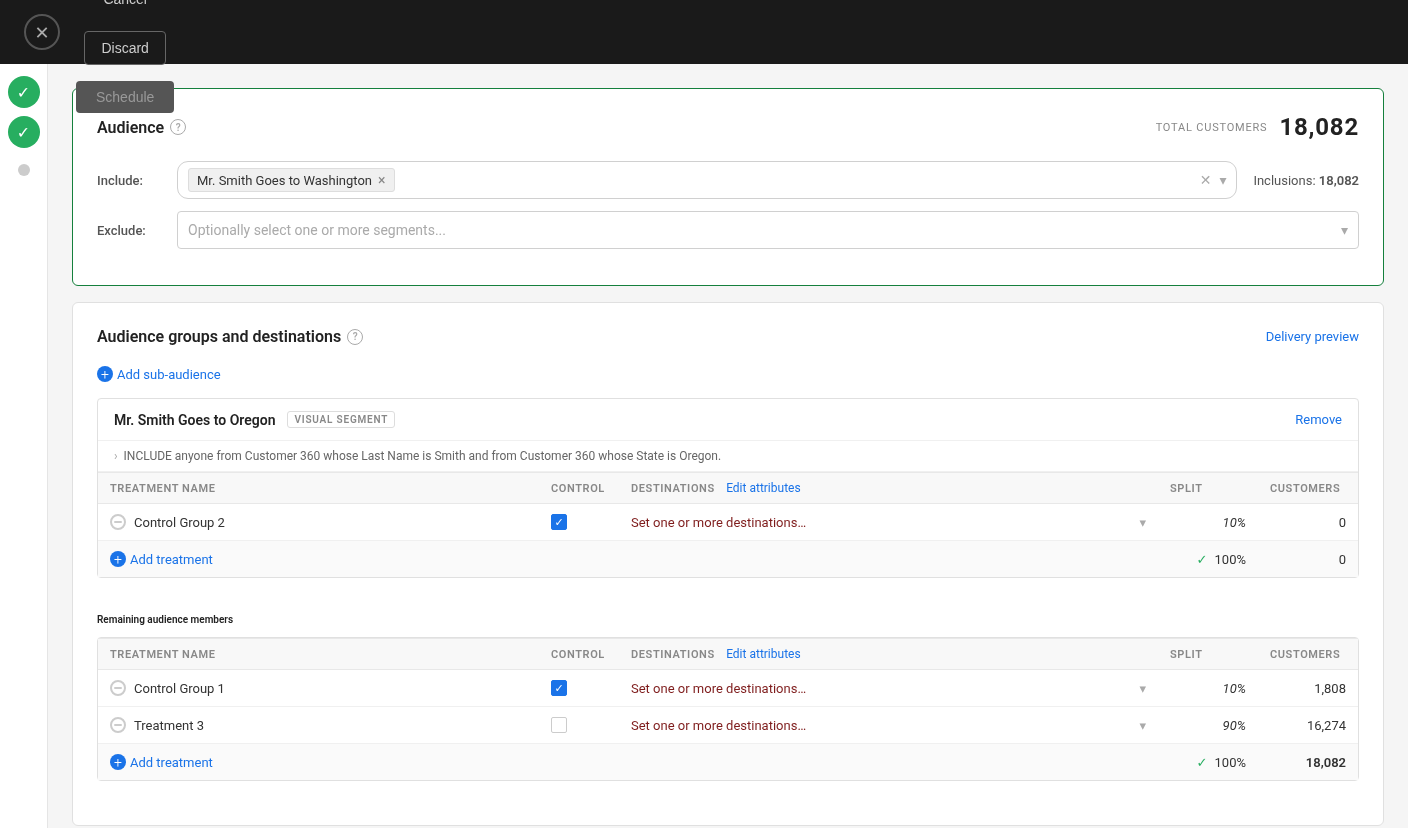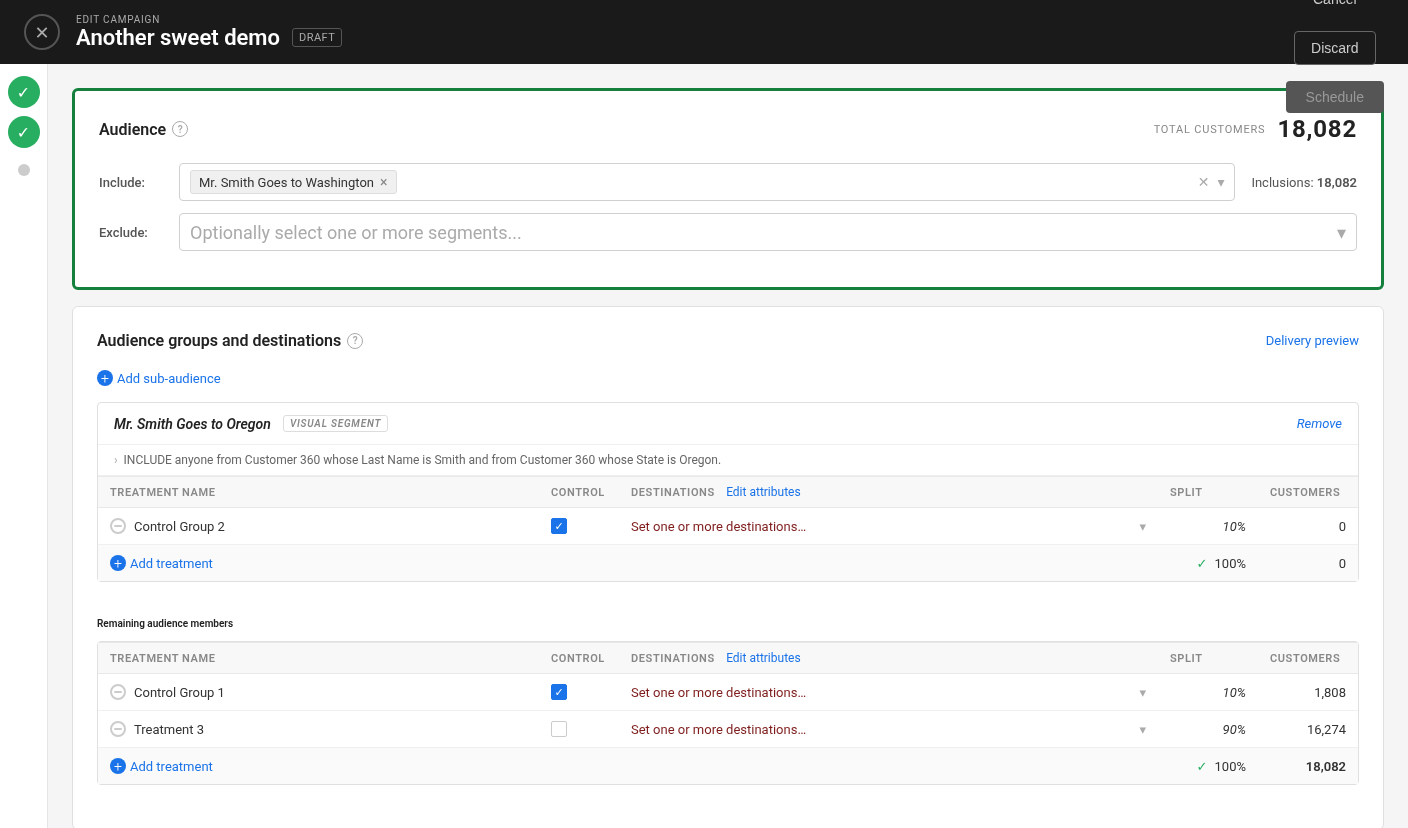--- a/index.html
+++ b/index.html
@@ -137,21 +137,21 @@
     .main {
       margin-left: 48px;
       padding: 24px;
       background: #f5f5f5;
       min-height: calc(100vh - 64px);
     }
 
     
     .section-card {
       background: #fff;
-      border: 3px solid #15803d;
+      border: 1px solid #15803d;
       border-radius: 6px;
       padding: 24px;
       margin-bottom: 16px;
     }
     .section-header {
       display: flex;
       align-items: center;
       justify-content: space-between;
       margin-bottom: 20px;
     }
@@ -198,21 +198,21 @@
     }
     .form-label {
       width: 80px;
       font-size: 13px;
       color: #555;
       font-weight: 500;
     }
     .include-field {
       flex: 1;
       border: 1px solid #d0d0d0;
-      border-radius: 4px;
+      border-radius: 11px;
       display: flex;
       align-items: center;
       padding: 6px 10px;
       min-height: 38px;
       background: #fff;
       gap: 8px;
     }
     .segment-tag {
       background: #f0f0f0;
       border: 1px solid #ddd;
@@ -248,21 +248,21 @@
     .exclude-field {
       flex: 1;
       border: 1px solid #d0d0d0;
       border-radius: 4px;
       display: flex;
       align-items: center;
       padding: 6px 10px;
       min-height: 38px;
       background: #fff;
       color: #aaa;
-      font-size: 18px;
+      font-size: 14px;
     }
     .field-chevron {
       margin-left: auto;
       color: #aaa;
     }
 
     
     .audience-groups-card {
       background: #fff;
       border: 1px solid #e0e0e0;
@@ -289,21 +289,20 @@
     .sub-audience-box {
       border: 1px solid #e0e0e0;
       border-radius: 4px;
       margin-bottom: 20px;
     }
     .sub-audience-header {
       display: flex;
       align-items: center;
       padding: 12px 16px;
       border-bottom: 1px solid #f0f0f0;
-      font-style: italic;
     }
     .sub-audience-name {
       font-size: 14px;
       font-weight: 600;
       color: #222;
     }
     .visual-segment-badge {
       margin-left: 12px;
       font-size: 10px;
       font-weight: 600;
@@ -479,27 +478,20 @@
       font-weight: 300;
       line-height: 1;
       flex-shrink: 0;
     }
   </style>
 </head>
 <body>
 
 <div class="header">
   <div class="header-close">✕</div>
-  <div class="header-title-area">
-    <div class="header-edit-label">EDIT CAMPAIGN</div>
-    <div class="header-campaign-name">
-      <span>Another sweet demo</span>
-      <span class="draft-badge">DRAFT</span>
-    </div>
-  </div>
   <div class="header-actions">
     <span class="header-account">Acme2 MX</span>
     <button class="btn-cancel">Cancel</button>
     <button class="btn-discard">Discard</button>
     <button class="btn-schedule">Schedule</button>
   </div>
 </div>
 
 <div class="sidebar">
   <div class="sidebar-check">✓</div>

